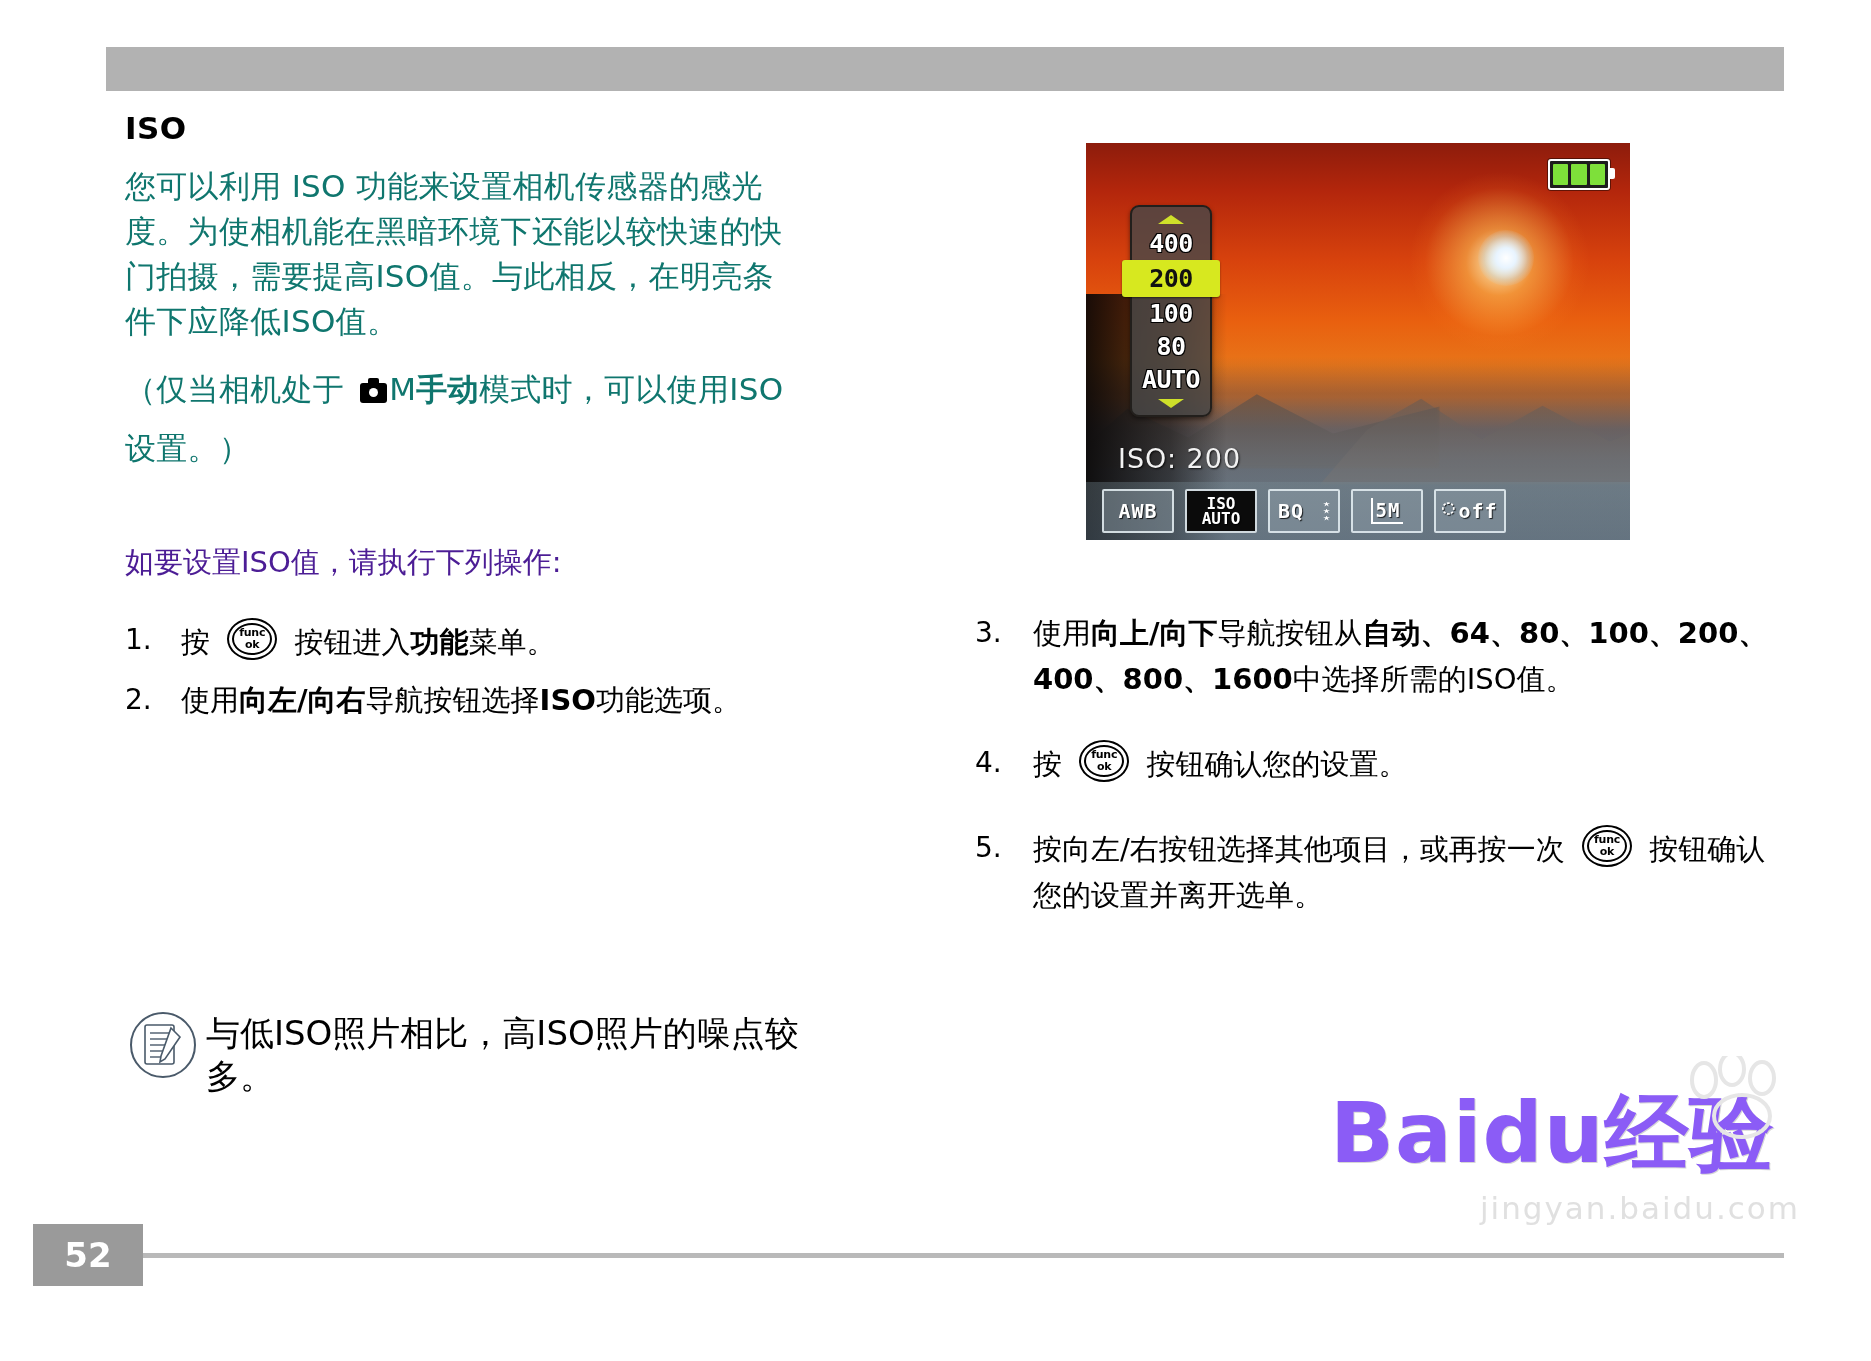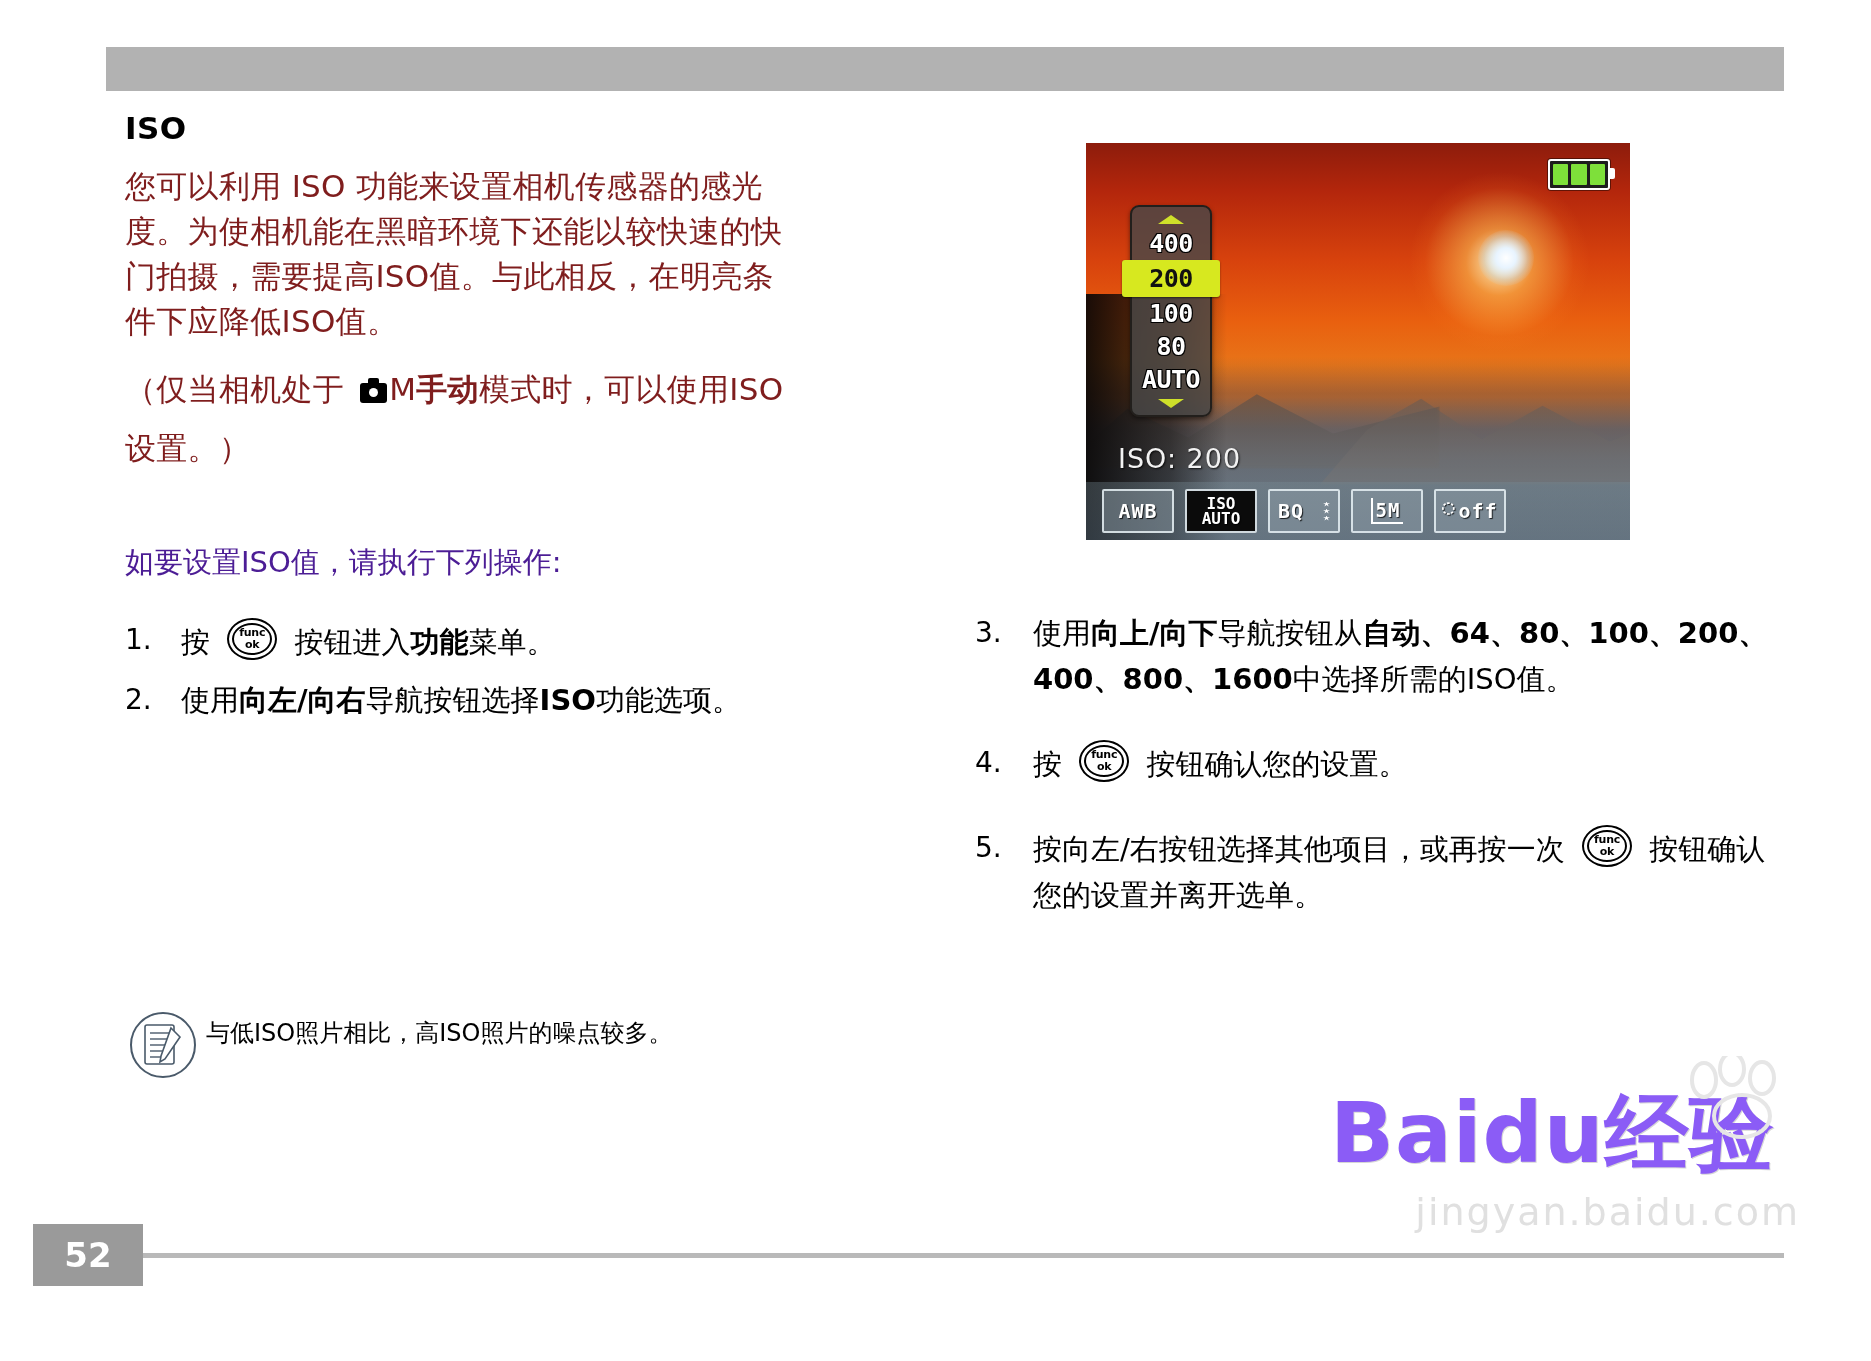--- a/index.html
+++ b/index.html
@@ -20,21 +20,21 @@
 
   
   .left-col{
     position:absolute;left:125px;top:110px;width:680px;
   }
   .section-title{
     font-weight:bold;font-size:31px;color:#000;letter-spacing:0.5px;
     margin:0 0 18px 0;
   }
   .body-par{
-    font-size:31px;line-height:45px;color:#7f1d1d;margin:0 0 16px 0;
+    font-size:31px;line-height:45px;color:#0f766e;margin:0 0 16px 0;
     letter-spacing:0.3px;
   }
   .body-par.tight{line-height:59px;}
   .spacer-lg{height:46px;}
 
   .intro-line{
     font-size:29px;line-height:44px;color:#4c1d95;margin:0 0 34px 0;
   }
 
   
@@ -85,21 +85,21 @@
   .note-block{
     position:absolute;left:130px;top:1010px;width:690px;
     display:flex;align-items:flex-start;gap:10px;
   }
   .note-icon{
     flex:0 0 auto;width:62px;height:62px;border:2px solid #4a5a6a;border-radius:50%;
     position:relative;margin-top:2px;
   }
   .note-icon svg{position:absolute;left:9px;top:8px;}
   .note-text{
-    font-size:24px;line-height:43px;color:#000;padding-top:2px;
+    font-size:34px;line-height:43px;color:#000;padding-top:2px;
   }
 
   
   .right-col{
     position:absolute;left:975px;top:610px;width:800px;
   }
   ol.steps2{list-style:none;margin:0;padding:0;}
   ol.steps2 li{
     position:relative;padding-left:58px;margin-bottom:38px;
     font-size:29px;line-height:46px;color:#000;
@@ -224,21 +224,21 @@
   .watermark{
     position:absolute;left:1330px;top:1090px;width:470px;height:220px;
     pointer-events:none;
   }
   .wm-main{
     font-size:84px;font-weight:bold;color:#8b5cf6;
     letter-spacing:1px;line-height:86px;
     text-shadow:1px 1px 0 #d6d6d6;
   }
   .wm-sub{
-    font-size:38px;color:#e0e0e0;letter-spacing:2px;margin-top:14px;
+    font-size:31px;color:#e0e0e0;letter-spacing:2px;margin-top:14px;
     text-align:right;
   }
   .wm-paw{
     position:absolute;right:8px;top:-34px;width:110px;height:86px;color:#e6e6e6;
   }
 
   
   .footer-rule{
     position:absolute;left:106px;top:1253px;width:1678px;height:5px;
     background:#b9b9b9;

